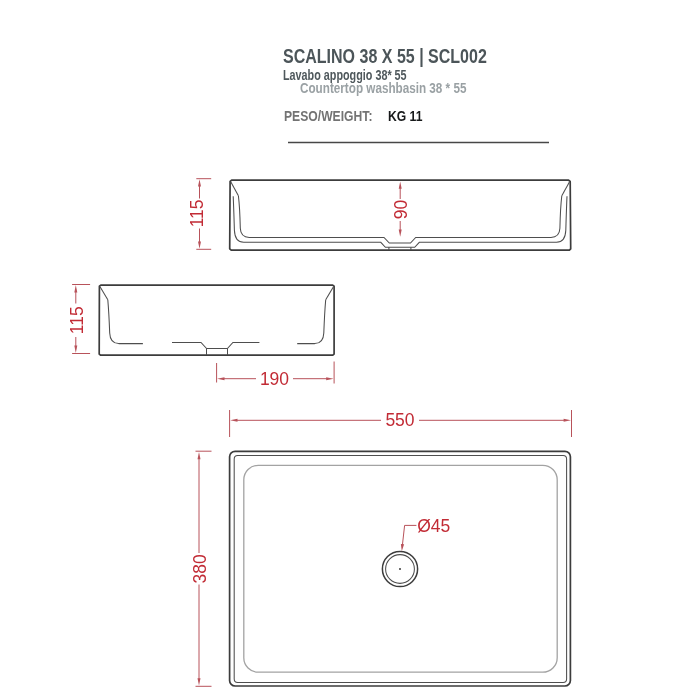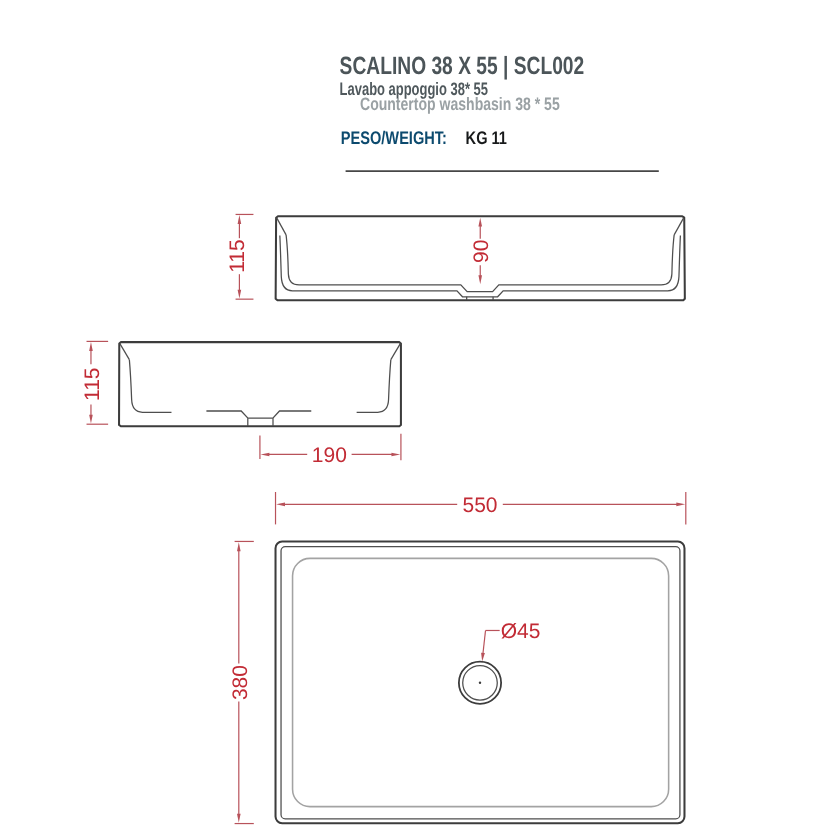--- a/index.html
+++ b/index.html
@@ -9,21 +9,21 @@
 </style>
 </head>
 <body>
 
 <div class="hdr" style="left:283px;top:45.5px;font-size:20.8px;font-weight:700;color:#4c5559;line-height:20px;text-decoration:underline;"><span class="cond" style="transform:scaleX(0.77);">SCALINO 38 X 55 | SCL002</span></div>
 
 <div class="hdr" style="left:283px;top:67px;font-size:15px;font-weight:700;color:#4f585c;line-height:15px;text-align:center;"><span class="cond" style="transform:scaleX(0.72);">Lavabo appoggio 38* 55</span></div>
 
 <div class="hdr" style="left:300px;top:79.5px;font-size:15px;font-weight:700;color:#9aa1a4;line-height:15px;"><span class="cond" style="transform:scaleX(0.78);">Countertop washbasin 38 * 55</span></div>
 
-<div class="hdr" style="left:284px;top:107.5px;font-size:15.2px;font-weight:700;color:#0c4a6e;line-height:15px;"><span class="cond" style="transform:scaleX(0.80);">PESO/WEIGHT:</span></div>
+<div class="hdr" style="left:284px;top:107.5px;font-size:15.2px;font-weight:700;color:#737373;line-height:15px;"><span class="cond" style="transform:scaleX(0.80);">PESO/WEIGHT:</span></div>
 
 <div class="hdr" style="left:388px;top:107.5px;font-size:15.2px;font-weight:700;color:#17191a;line-height:15px;"><span class="cond" style="transform:scaleX(0.80);">KG 11</span></div>
 
 <svg width="700" height="700" viewBox="0 0 700 700" style="position:absolute;left:0;top:0;">
 
   <line x1="288" y1="142.6" x2="549" y2="142.6" stroke="#474747" stroke-width="1.5"></line>
 
   <g stroke="#3c3c3c" stroke-width="1.7" fill="none" stroke-linejoin="round">
     <path d="M230.1,181.4 L231.6,180.2 H568.6 L570.2,181.4 L570.7,248.9 L569.4,250.2 H231.2 L229.7,248.9 Z"></path>
   </g>

